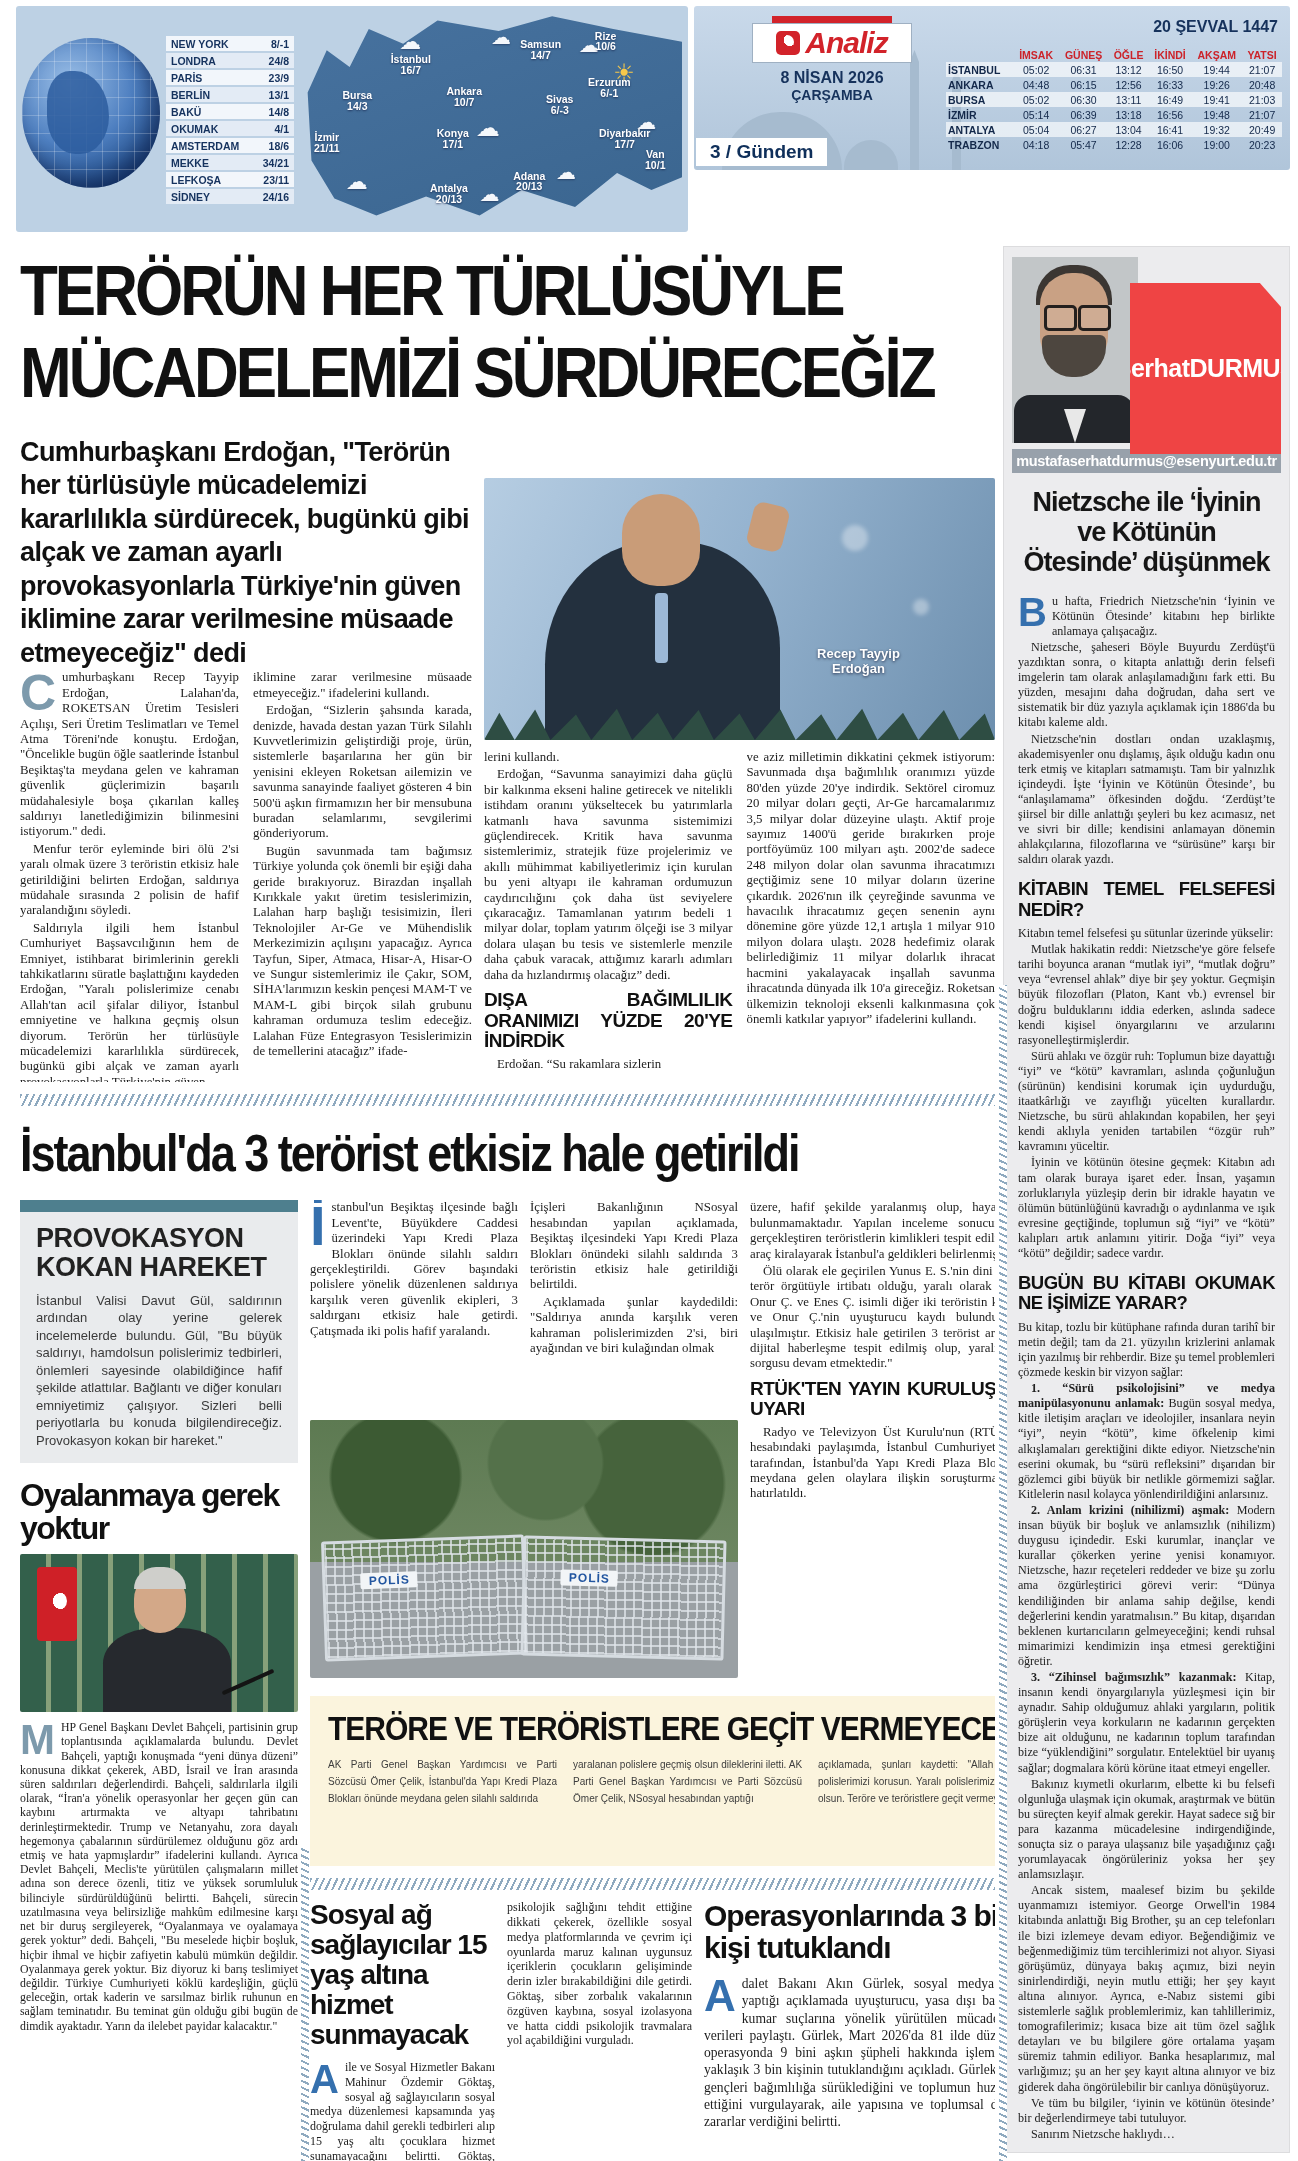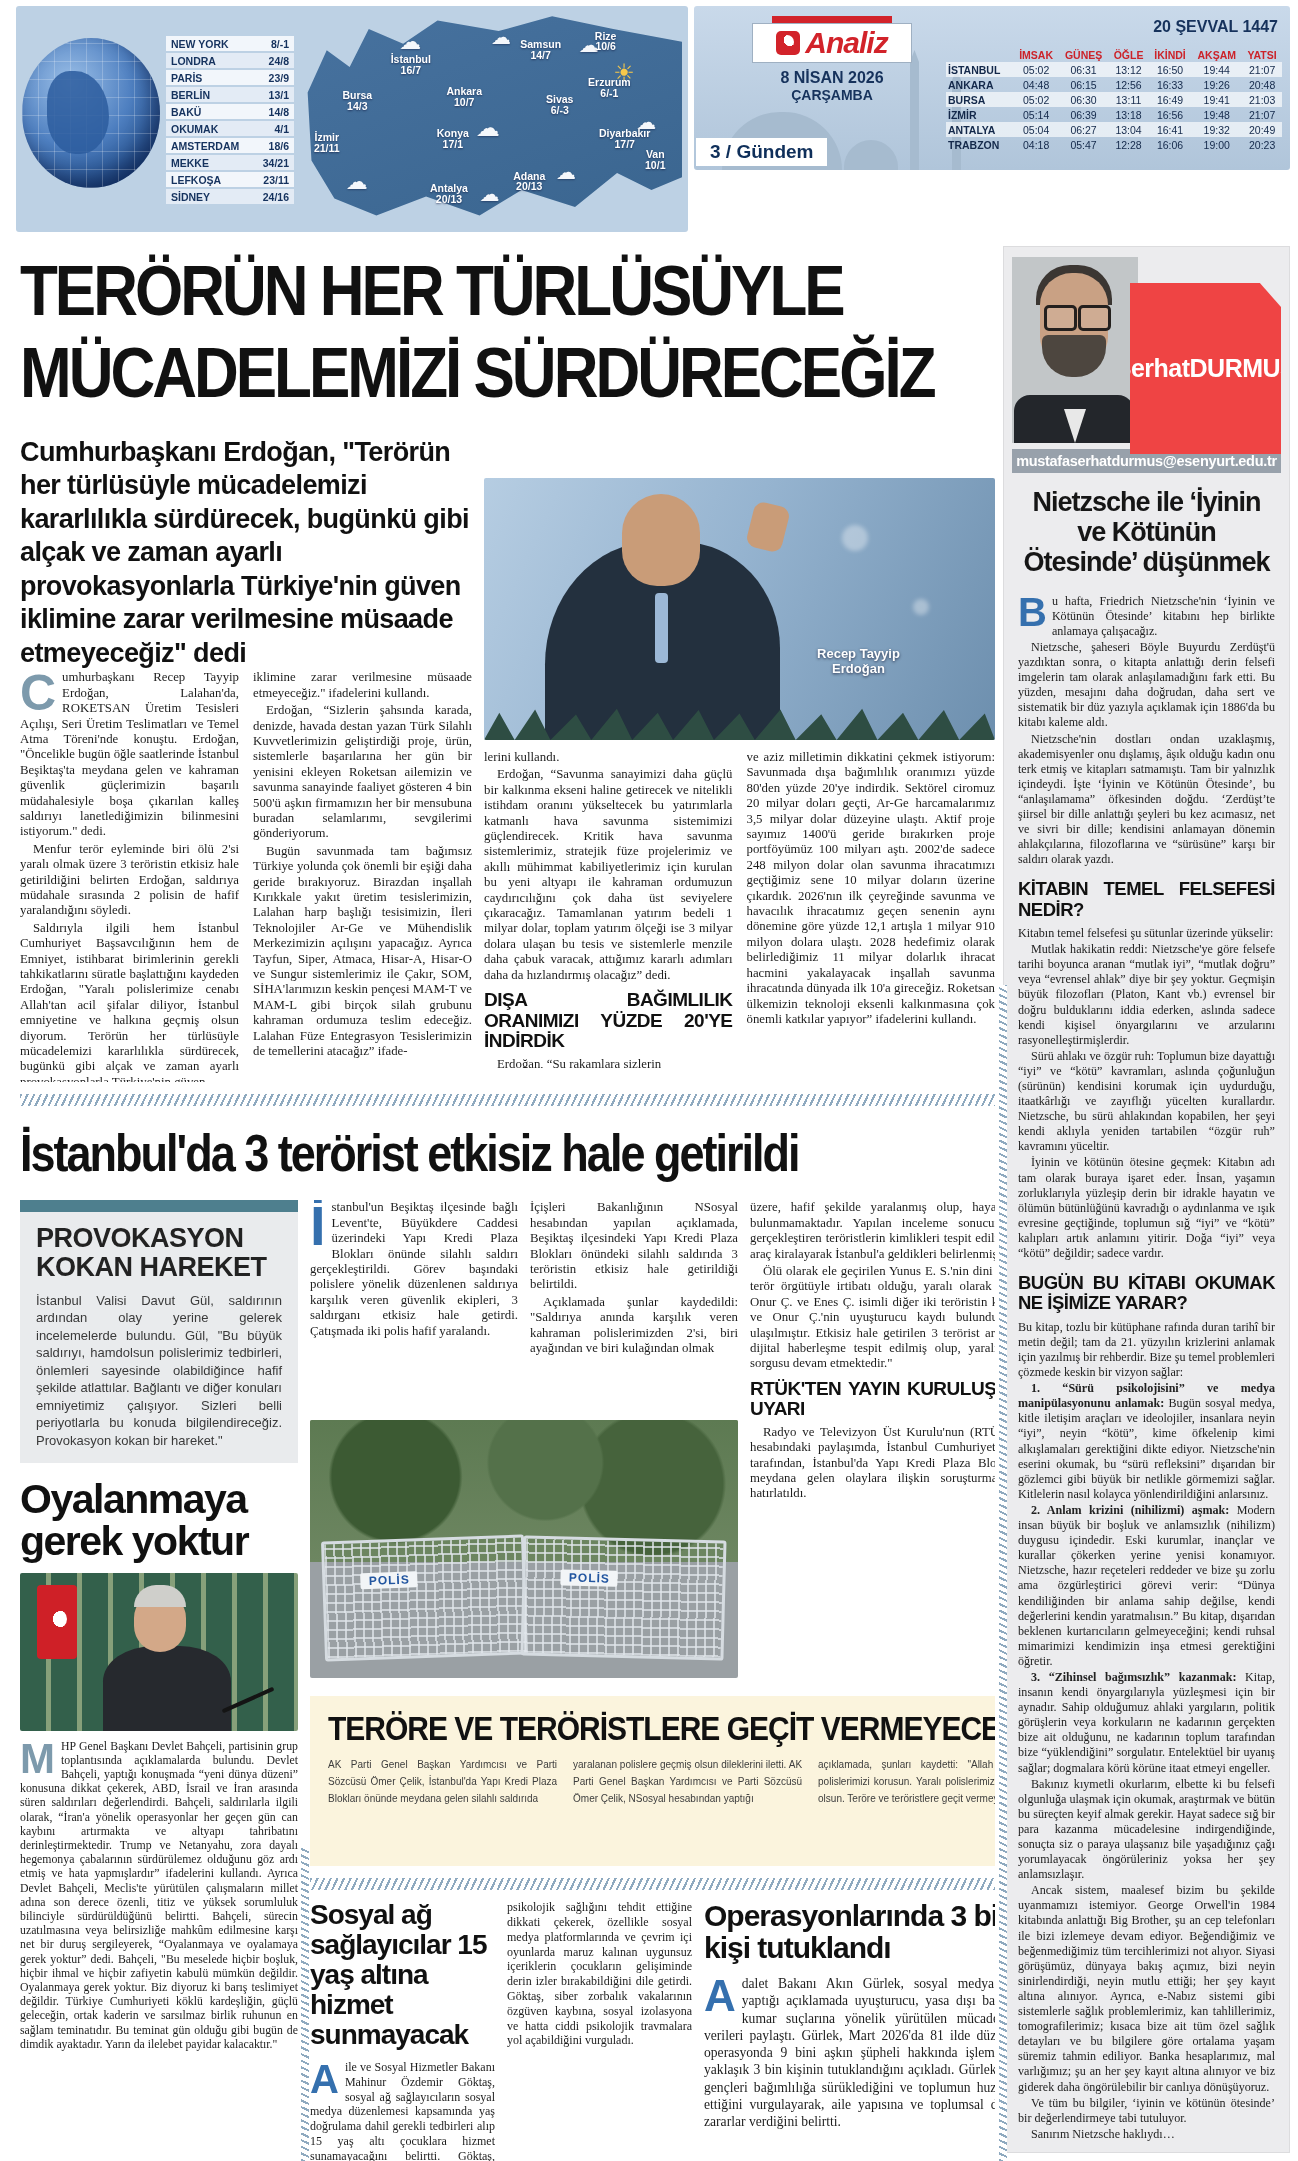--- a/index.html
+++ b/index.html
@@ -141,21 +141,21 @@
   .goktas-cap{position:absolute;left:8%;top:34%;width:86px;color:#fff;font-weight:bold;font-size:14px;line-height:1.2;
         text-shadow:0 1px 2px rgba(60,0,0,.6);}
   .small-col{font-family:"Liberation Serif",serif;font-size:12px;line-height:14.8px;text-align:justify;
         color:#1d1d1d;overflow:hidden;flex:1;}
   .operasyon{flex:1;}
   .op-h1{font-size:30px;font-weight:bold;line-height:1.05;letter-spacing:-1px;color:#111;margin-bottom:12px;}
   .op-body{font-family:"Liberation Serif",serif;font-size:13.6px;line-height:17.2px;text-align:justify;color:#1d1d1d;
         height:220px;overflow:hidden;}
   
   .bahceli{margin-top:16px;display:flex;flex-direction:column;flex:1;overflow:hidden;}
-  .bah-h1{font-size:41px;font-weight:bold;line-height:1.02;letter-spacing:-1.5px;color:#111;}
+  .bah-h1{font-size:32px;font-weight:bold;line-height:1.02;letter-spacing:-1.5px;color:#111;}
   .ph-bahceli{height:158px;margin:10px 0 8px;
         background:repeating-linear-gradient(90deg,#33604b 0 26px,#87a07a 26px 31px);}
   .ph-bahceli .flag{position:absolute;left:6%;top:8%;width:40px;height:74px;background:#cf2027;border-radius:4px;}
   .ph-bahceli .flag:after{content:"";position:absolute;left:10px;top:24px;width:20px;height:20px;border-radius:50%;
         background:radial-gradient(circle at 68% 50%, #fff 0 46%, transparent 47%);}
   .ph-bahceli .suit{position:absolute;left:30%;bottom:-4px;width:46%;height:56%;background:#26292e;border-radius:40% 40% 0 0;}
   .ph-bahceli .head{position:absolute;left:41%;top:12%;width:52px;height:60px;background:#d3a888;border-radius:26px;}
   .ph-bahceli .hair{position:absolute;left:41%;top:8%;width:52px;height:22px;background:#cfcfcb;border-radius:24px 24px 0 0;}
   .ph-bahceli .mic{position:absolute;right:8%;bottom:18%;width:56px;height:4px;background:#141414;transform:rotate(-24deg);border-radius:2px;}
   .bah-body{font-family:"Liberation Serif",serif;font-size:11.8px;line-height:14.2px;text-align:justify;

